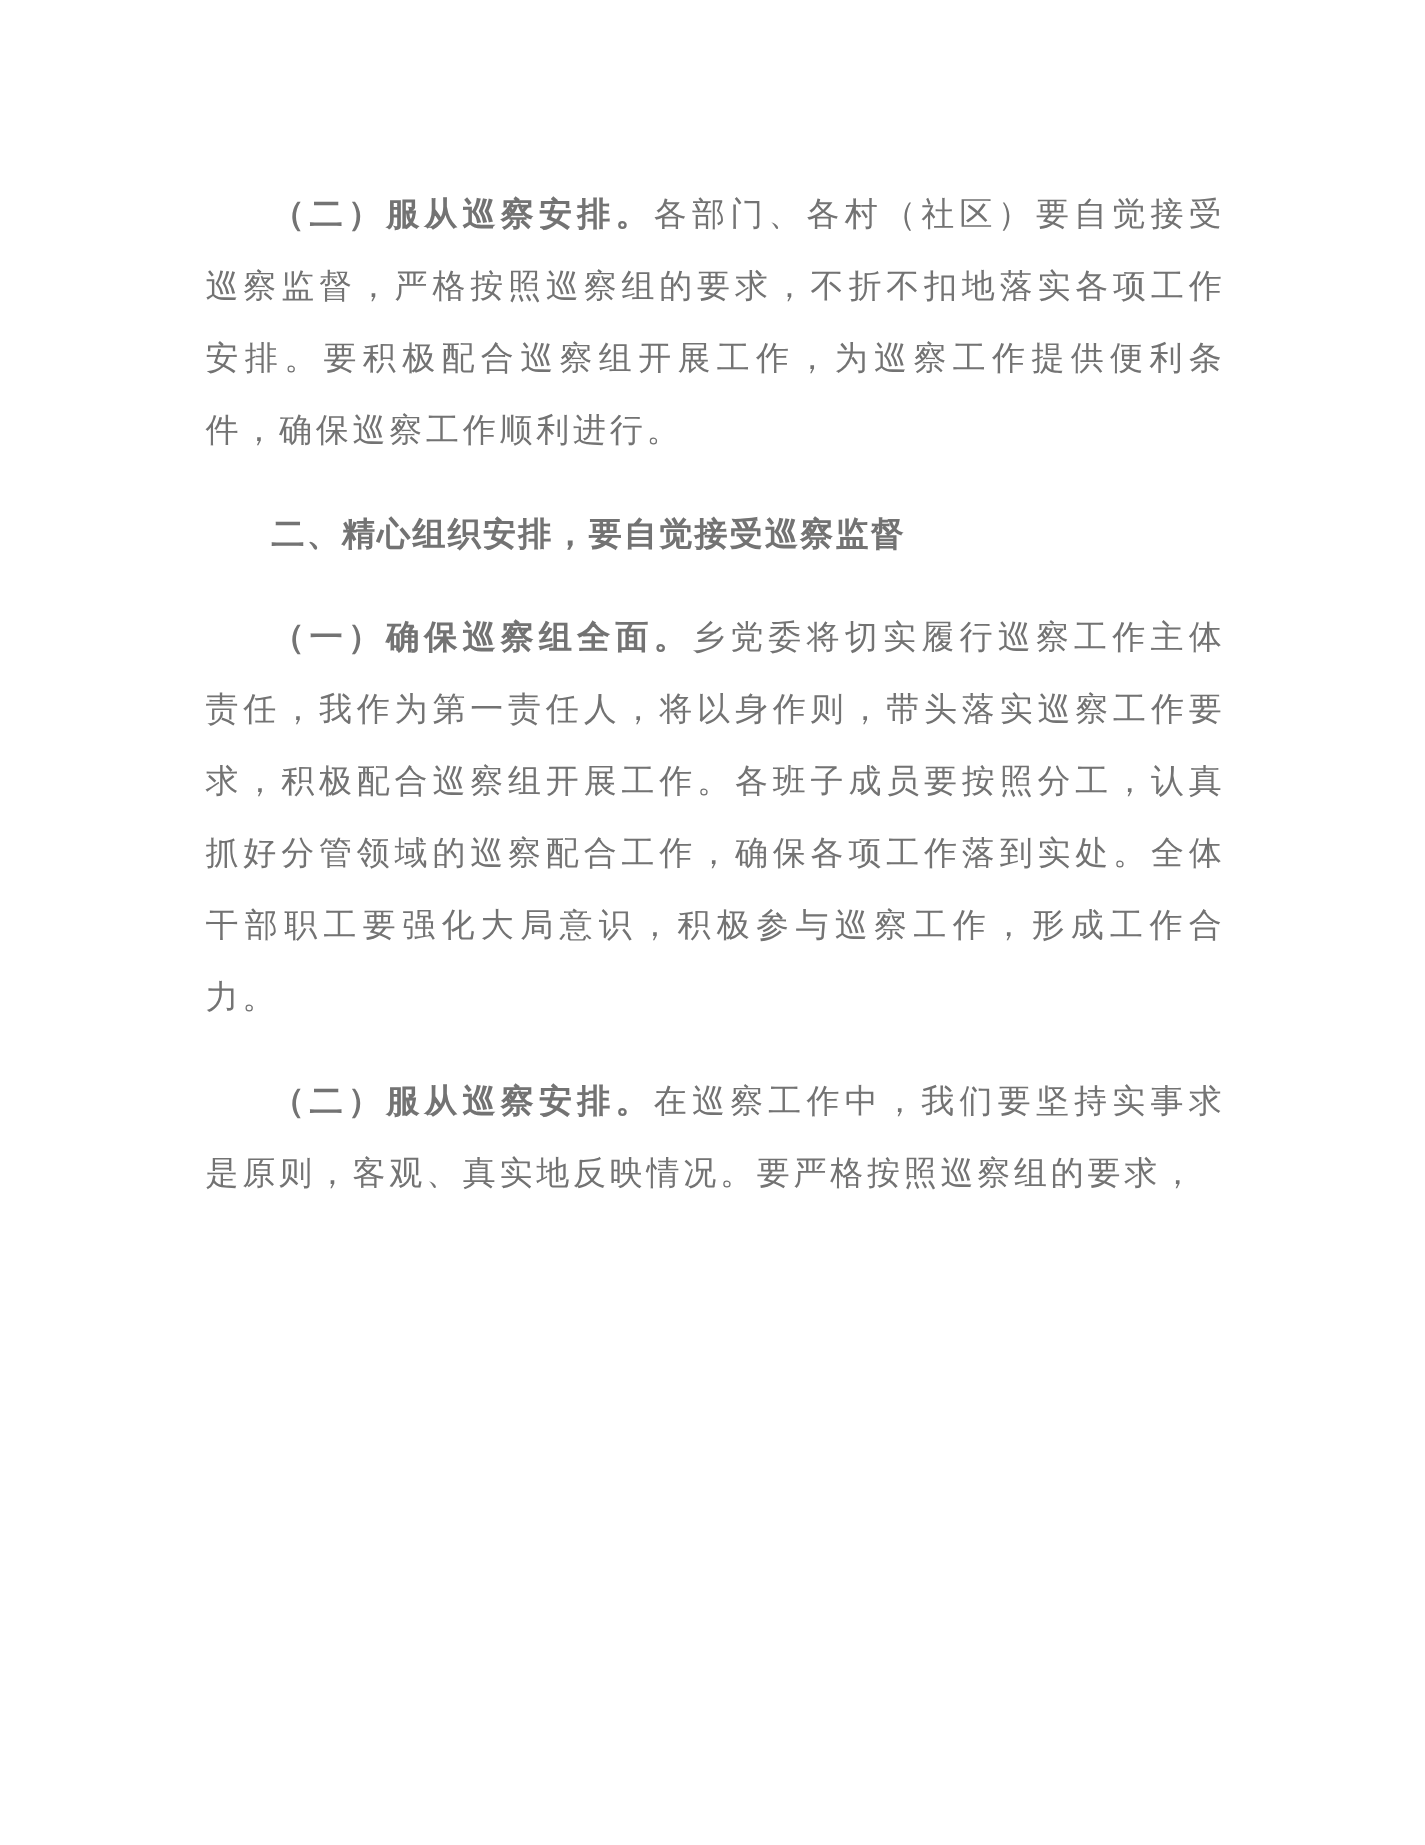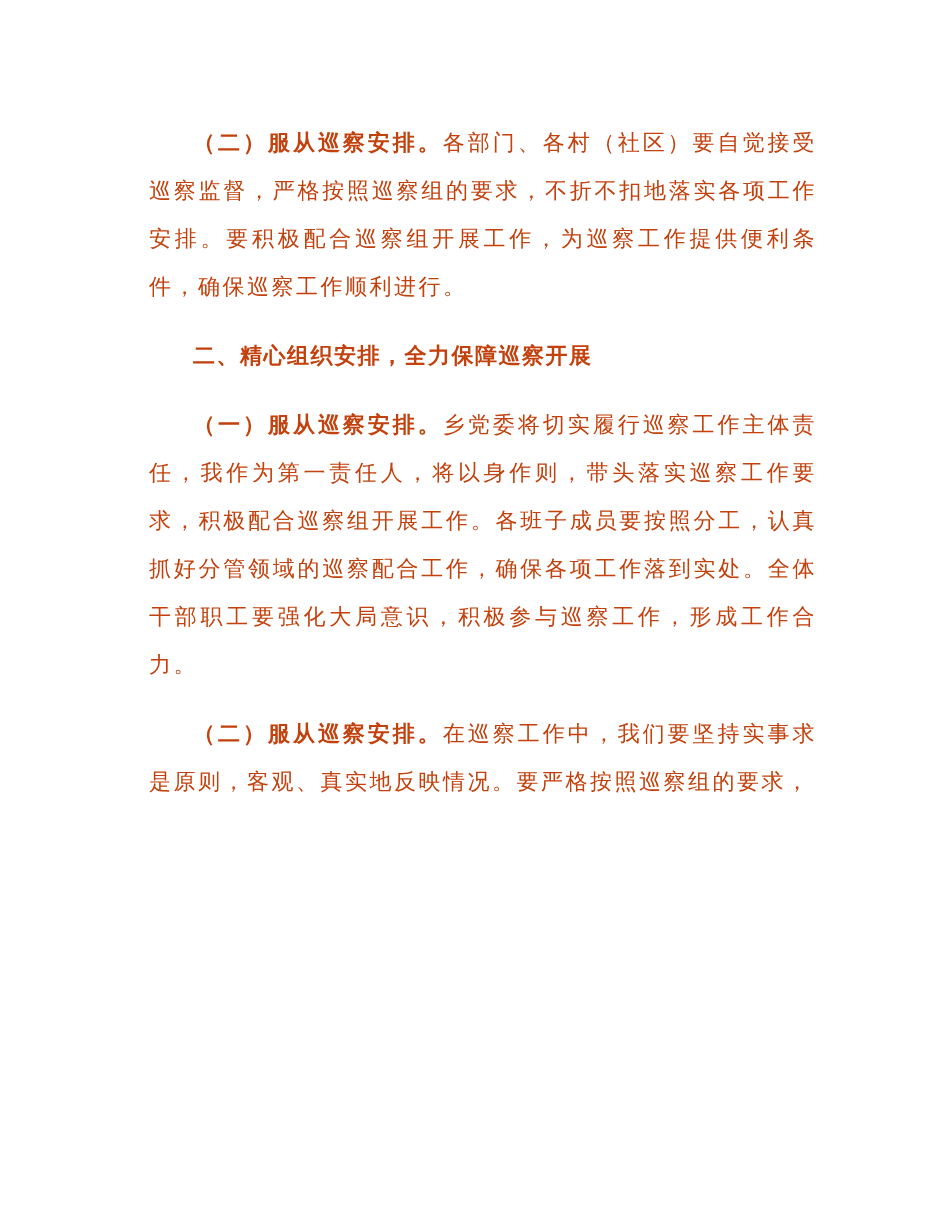--- a/index.html
+++ b/index.html
@@ -18,29 +18,29 @@
   }
   .content {
     position: absolute;
     left: 137px;
     top: 0;
     width: 680px;
     padding-top: 119px;
     box-sizing: content-box;
   }
   .para {
-    margin: 0 0 21px 12px;
+    margin: 0 0 21px 0;
     font-size: 22px;
     line-height: 48px;
     text-indent: 2em;
     text-align: justify;
     text-align-last: left;
     letter-spacing: 2.5px;
     word-break: break-all;
-    color: #c2410c;
+    color: #737373;
   }
   .para.body-text {
     font-weight: 400;
   }
   .para .lead {
     font-weight: 700;
     font-family: "Liberation Sans", "DejaVu Sans", sans-serif;
   }
   .para.heading {
     font-weight: 700;
@@ -48,17 +48,17 @@
     letter-spacing: 1.5px;
     text-align: left;
   }
 </style>
 </head>
 <body>
 
 <div class="page">
   <div class="content" id="doc-content">
       <p class="para body-text"><strong class="lead">（二）服从巡察安排。</strong><span>各部门、各村（社区）要自觉接受巡察监督，严格按照巡察组的要求，不折不扣地落实各项工作安排。要积极配合巡察组开展工作，为巡察工作提供便利条件，确保巡察工作顺利进行。</span></p>
-      <p class="para heading">二、精心组织安排，全力保障巡察开展</p>
-      <p class="para body-text"><strong class="lead">（一）服从巡察安排。</strong><span>乡党委将切实履行巡察工作主体责任，我作为第一责任人，将以身作则，带头落实巡察工作要求，积极配合巡察组开展工作。各班子成员要按照分工，认真抓好分管领域的巡察配合工作，确保各项工作落到实处。全体干部职工要强化大局意识，积极参与巡察工作，形成工作合力。</span></p>
+      <p class="para heading">二、精心组织安排，要自觉接受巡察监督</p>
+      <p class="para body-text"><strong class="lead">（一）确保巡察组全面。</strong><span>乡党委将切实履行巡察工作主体责任，我作为第一责任人，将以身作则，带头落实巡察工作要求，积极配合巡察组开展工作。各班子成员要按照分工，认真抓好分管领域的巡察配合工作，确保各项工作落到实处。全体干部职工要强化大局意识，积极参与巡察工作，形成工作合力。</span></p>
       <p class="para body-text"><strong class="lead">（二）服从巡察安排。</strong><span>在巡察工作中，我们要坚持实事求是原则，客观、真实地反映情况。要严格按照巡察组的要求，</span></p>
     </div>
 </div>
 
 </body></html>

